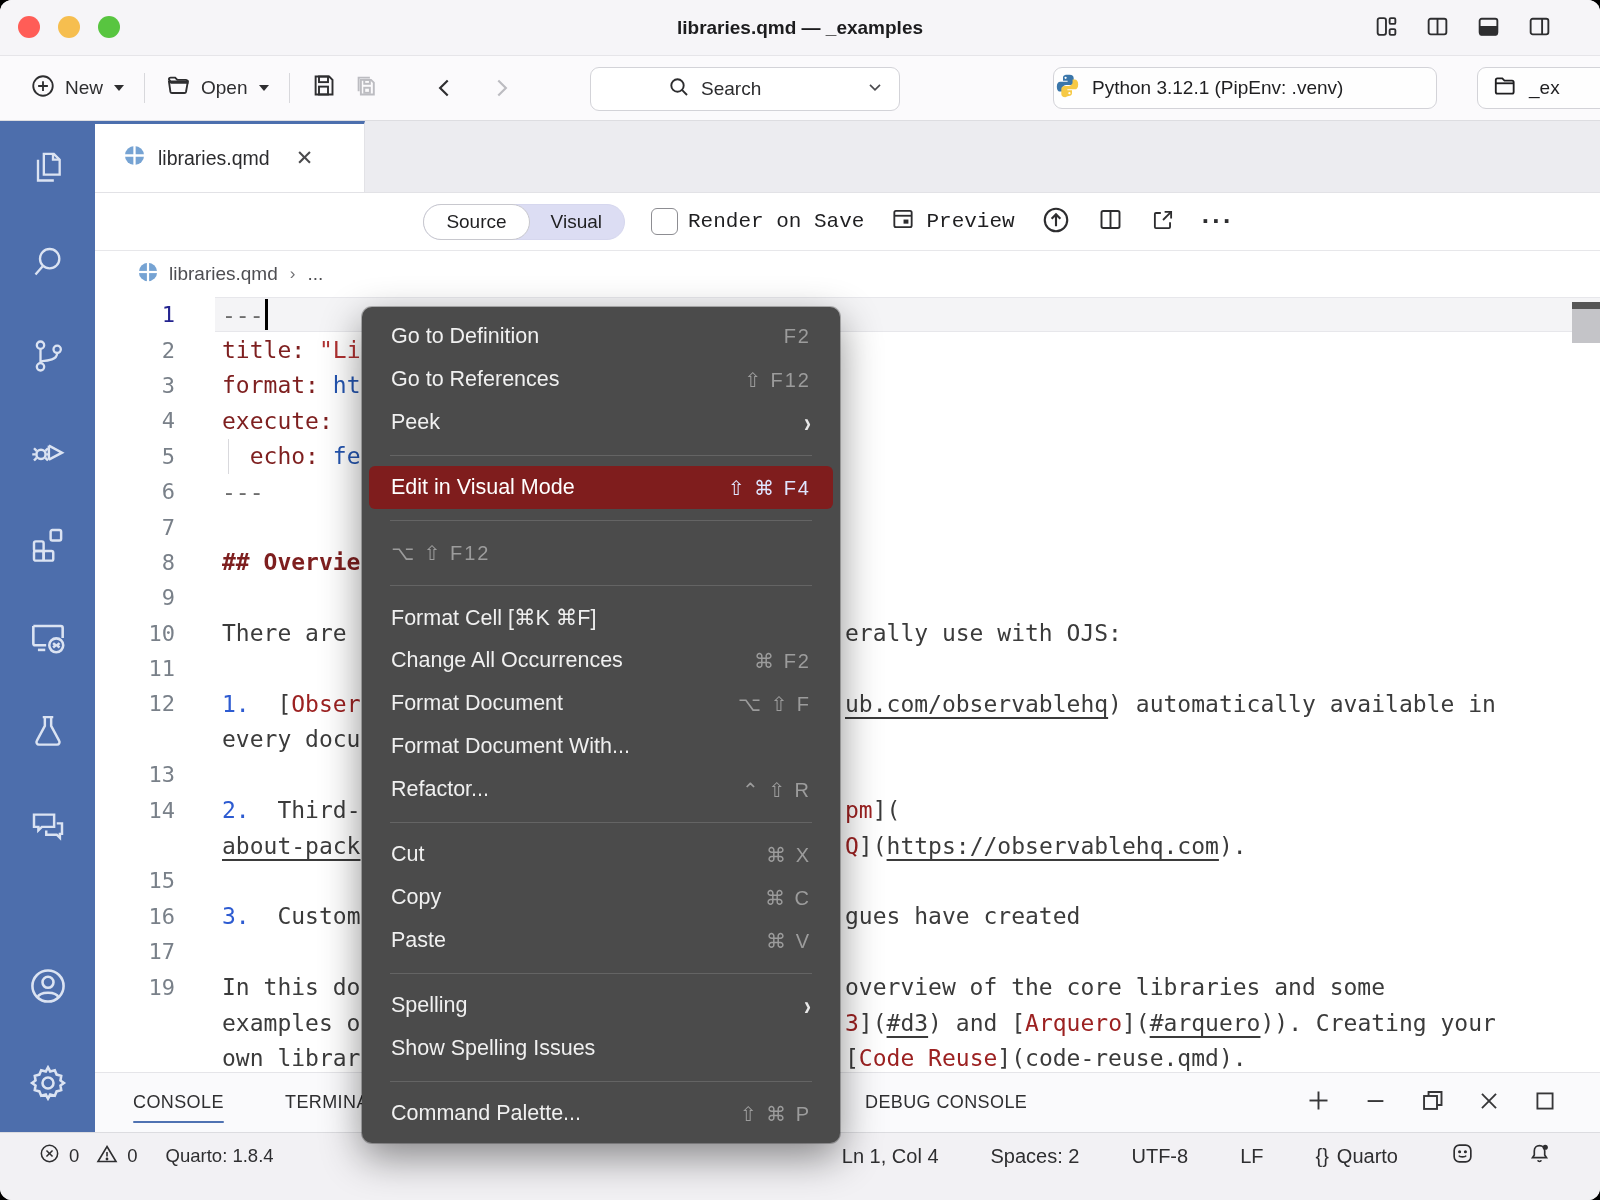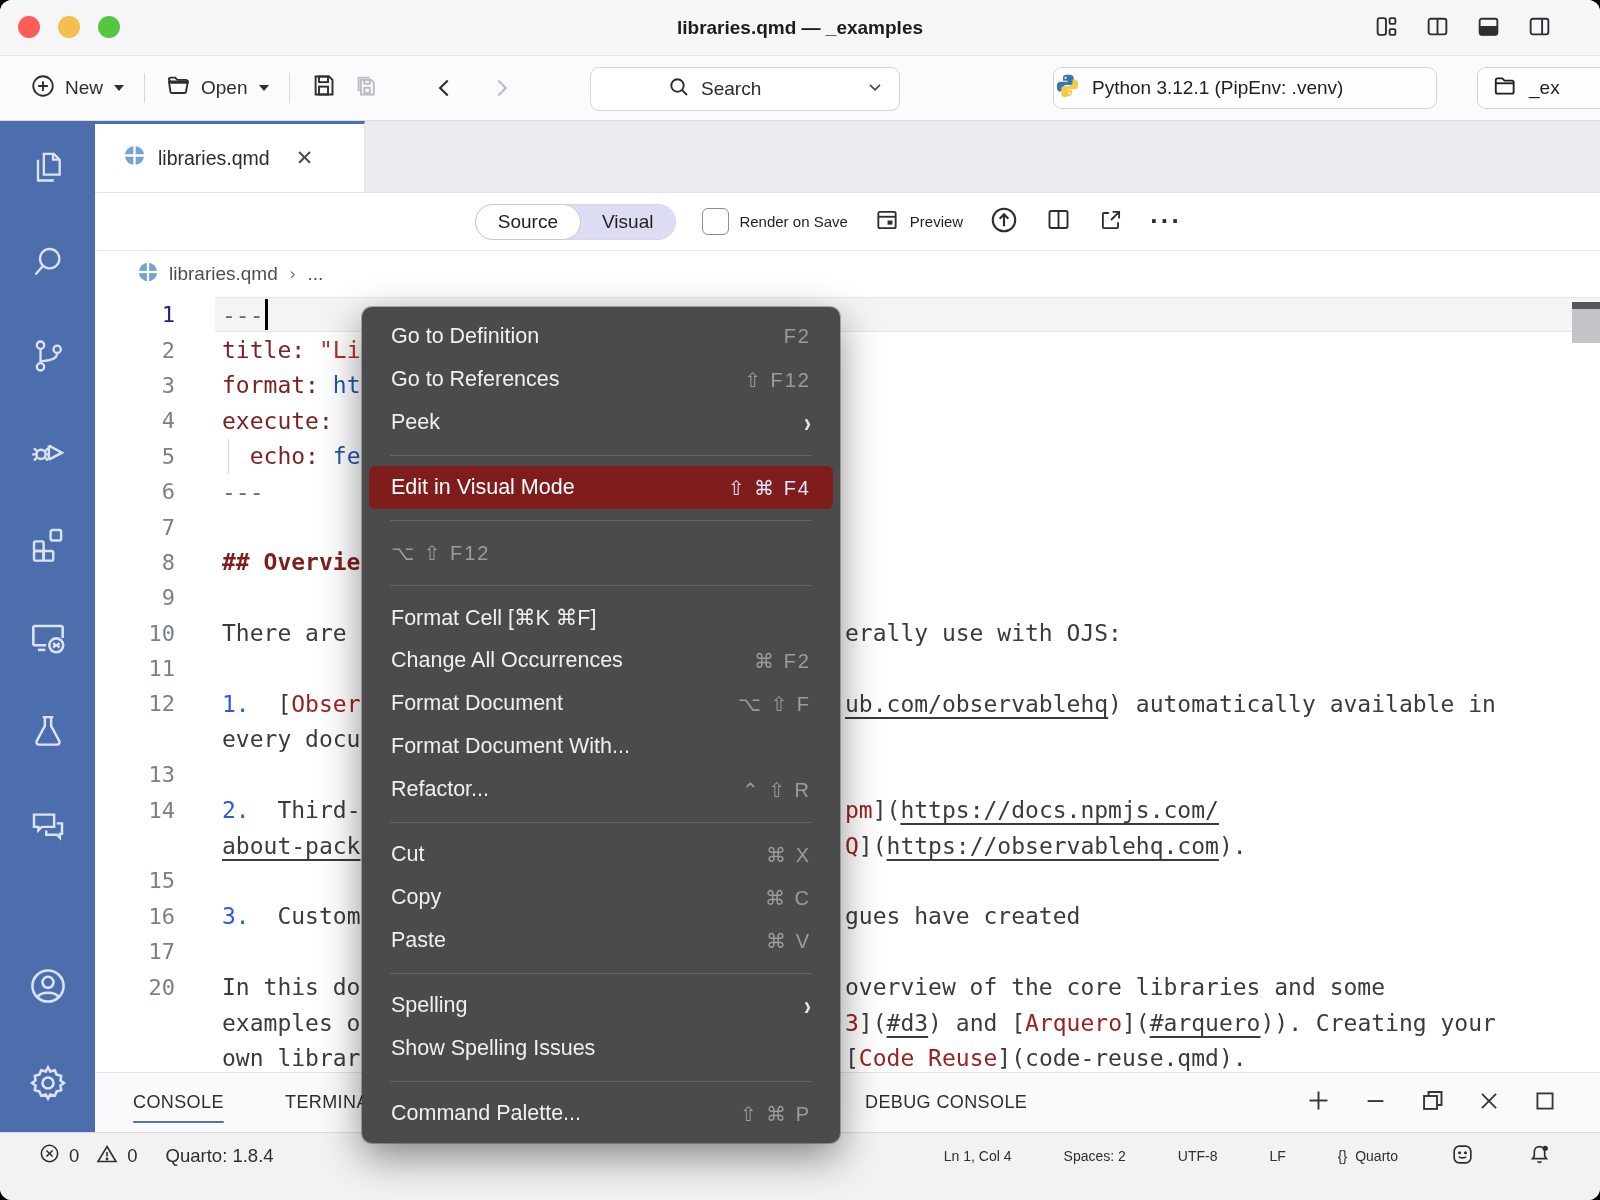--- a/index.html
+++ b/index.html
@@ -44,21 +44,21 @@
   .tab{position:absolute;left:0;top:0;width:270px;height:71px;background:#fff;border-top:3px solid #4c6fae;
       box-sizing:border-box;display:flex;align-items:center;gap:12px;padding-left:28px;font-size:19.5px;color:#2c2c2e;border-right:1px solid #e2e2e6;}
   .tab .close{margin-left:14px;color:#4a4a4c;font-size:21px;}
 
   .actionbar{position:absolute;left:0;top:72px;right:0;height:57px;background:#fff;border-bottom:1px solid #e7e7ea;
       display:flex;align-items:center;justify-content:center;padding-right:38px;gap:26px;color:#2d2d2f;}
   .seg{display:flex;border-radius:19px;background:#dcddf3;border:1px solid #d6d7ee;font-size:19px;}
   .seg .opt{padding:6px 22px;border-radius:18px;color:#1f1f21;}
   .seg .sel{background:#fff;border:1px solid #c8c8ce;margin:-1px;}
   .chk{width:25px;height:25px;border:1.7px solid #8d8d92;border-radius:6px;background:#fff;}
-  .bar-item{display:flex;align-items:center;gap:10px;font-size:15px;color:#1f1f21;}
+  .bar-item{display:flex;align-items:center;gap:10px;font-size:21px;color:#1f1f21;font-family:Liberation Mono, monospace;}
   .ellipsis{font-size:26px;letter-spacing:2px;color:#2d2d2f;font-weight:700;}
 
   .breadcrumb{position:absolute;left:0;top:130px;right:0;height:46px;display:flex;align-items:center;gap:10px;
       padding-left:42px;font-size:19px;color:#4e4e52;background:#fff;}
   .crumb-chev{color:#707074;font-size:17px;margin:0 2px;}
 
   
   .editor{position:absolute;left:0;top:176px;right:0;bottom:60px;background:#fff;overflow:hidden;
       font-family:"DejaVu Sans Mono","Liberation Mono",monospace;font-size:23px;}
   .code-row{position:relative;height:35.4px;display:flex;align-items:center;white-space:pre;}
@@ -80,21 +80,21 @@
 
   
   .panelbar{position:absolute;left:0;right:0;bottom:0;height:60px;background:#fafafc;border-top:1px solid #e5e5e9;}
   .ptab{position:absolute;top:0;height:59px;display:flex;align-items:center;font-size:18px;letter-spacing:.4px;color:#2f2f31;}
   .ptab.active::after{content:"";position:absolute;left:0;right:0;bottom:9px;height:2.5px;background:#4f72b2;border-radius:2px;}
   .panel-actions{position:absolute;right:42px;top:0;height:59px;display:flex;align-items:center;gap:30px;color:#363638;}
 
   
   .statusbar{position:absolute;left:0;right:0;bottom:0;height:67px;background:#f2f1f4;border-top:1px solid #dcdce0;}
   .status-left{position:absolute;left:38px;top:0;height:46px;display:flex;align-items:center;gap:14px;font-size:18.5px;color:#2e2e30;}
-  .status-right{position:absolute;right:48px;top:0;height:46px;display:flex;align-items:center;gap:52px;font-size:14px;color:#2e2e30;}
+  .status-right{position:absolute;right:48px;top:0;height:46px;display:flex;align-items:center;gap:52px;font-size:20px;color:#2e2e30;}
   .st-item{display:flex;align-items:center;gap:8px;}
 
   
   .context-menu{position:absolute;left:362px;top:307px;width:478px;background:#4b4b4b;border-radius:10px;
       box-shadow:0 14px 40px rgba(0,0,0,.45), 0 0 0 1px rgba(0,0,0,.25);padding:8px 0;z-index:100;}
   .menu-item{height:43px;margin:0 7px;border-radius:6px;display:flex;align-items:center;
       padding:0 22px;font-size:21.5px;color:#f0f0f0;}
   .menu-item .lbl{flex:1;}
   .menu-item .sc{color:#9c9c9c;font-size:20px;letter-spacing:2px;}
   .menu-item .sub{color:#e8e8e8;font-size:21px;font-weight:700;transform:scaleY(1.35);}
@@ -388,26 +388,26 @@
           <div class="code-row"><div class="indent-guide"></div><span class="gutter">5</span><span class="content"><span class="sp c-p">  </span><span class="sp c-k">echo: </span><span class="sp c-v">fe</span></span></div>
           <div class="code-row"><span class="gutter">6</span><span class="content"><span class="sp c-g">---</span></span></div>
           <div class="code-row"><span class="gutter">7</span><span class="content"></span></div>
           <div class="code-row"><span class="gutter">8</span><span class="content"><span class="sp c-h">## Overvie</span></span></div>
           <div class="code-row"><span class="gutter">9</span><span class="content"></span></div>
           <div class="code-row"><span class="gutter">10</span><span class="content"><span class="sp c-p">There are </span></span><span class="right-frag"><span class="sp c-p">erally use with OJS:</span></span></div>
           <div class="code-row"><span class="gutter">11</span><span class="content"></span></div>
           <div class="code-row"><span class="gutter">12</span><span class="content"><span class="sp c-n">1.</span><span class="sp c-p">  [</span><span class="sp c-l">Obser</span></span><span class="right-frag"><span class="sp c-p u">ub.com/observablehq</span><span class="sp c-p">) automatically available in</span></span></div>
           <div class="code-row"><span class="gutter"></span><span class="content"><span class="sp c-p">every docu</span></span></div>
           <div class="code-row"><span class="gutter">13</span><span class="content"></span></div>
-          <div class="code-row"><span class="gutter">14</span><span class="content"><span class="sp c-n">2.</span><span class="sp c-p">  Third-</span></span><span class="right-frag"><span class="sp c-l">pm</span><span class="sp c-p">](</span><span class="sp c-p u">https://docs.npmjs.com/</span></span></div>
+          <div class="code-row"><span class="gutter">14</span><span class="content"><span class="sp c-n">2.</span><span class="sp c-p">  Third-</span></span><span class="right-frag"><span class="sp c-l">pm</span><span class="sp c-p">](</span></span></div>
           <div class="code-row"><span class="gutter"></span><span class="content"><span class="sp c-p u">about-pack</span></span><span class="right-frag"><span class="sp c-l">Q</span><span class="sp c-p">](</span><span class="sp c-p u">https://observablehq.com</span><span class="sp c-p">).</span></span></div>
           <div class="code-row"><span class="gutter">15</span><span class="content"></span></div>
           <div class="code-row"><span class="gutter">16</span><span class="content"><span class="sp c-n">3.</span><span class="sp c-p">  Custom</span></span><span class="right-frag"><span class="sp c-p">gues have created</span></span></div>
           <div class="code-row"><span class="gutter">17</span><span class="content"></span></div>
-          <div class="code-row"><span class="gutter">20</span><span class="content"><span class="sp c-p">In this do</span></span><span class="right-frag"><span class="sp c-p">overview of the core libraries and some</span></span></div>
+          <div class="code-row"><span class="gutter">19</span><span class="content"><span class="sp c-p">In this do</span></span><span class="right-frag"><span class="sp c-p">overview of the core libraries and some</span></span></div>
           <div class="code-row"><span class="gutter"></span><span class="content"><span class="sp c-p">examples o</span></span><span class="right-frag"><span class="sp c-l">3</span><span class="sp c-p">](</span><span class="sp c-p u">#d3</span><span class="sp c-p">) and [</span><span class="sp c-l">Arquero</span><span class="sp c-p">](</span><span class="sp c-p u">#arquero</span><span class="sp c-p">)). Creating your</span></span></div>
           <div class="code-row"><span class="gutter"></span><span class="content"><span class="sp c-p">own librar</span></span><span class="right-frag"><span class="sp c-p">[</span><span class="sp c-l">Code Reuse</span><span class="sp c-p">](code-reuse.qmd).</span></span></div>
         </div>
       <div class="scrollbar">
         <div class="sb-deco"></div>
           <div class="sb-thumb"></div>
       </div>
     </div>
 
     <div class="panelbar">

